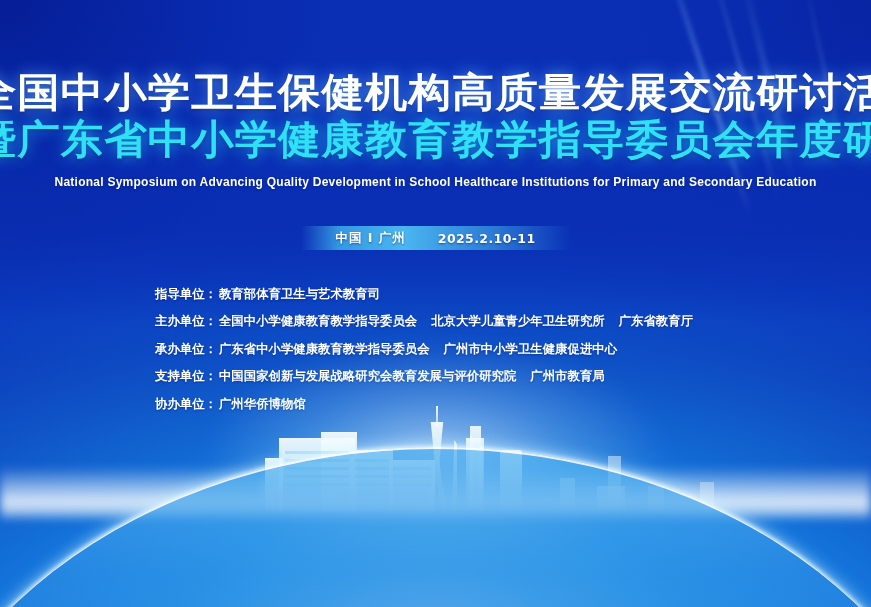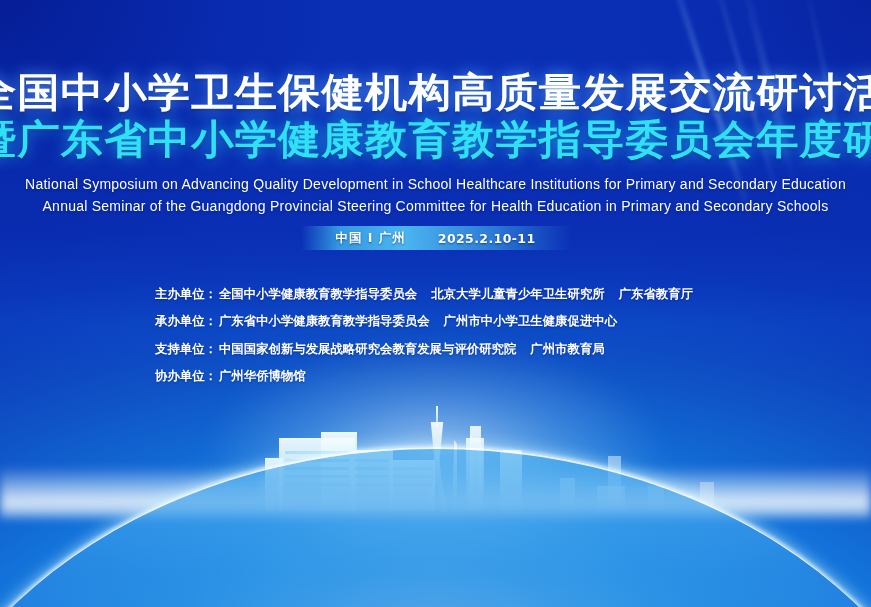--- a/index.html
+++ b/index.html
@@ -82,22 +82,22 @@
     font-size:40px; color:#ffffff;
     text-shadow:0 0 14px rgba(90,170,255,.85), 0 2px 3px rgba(3,20,90,.55);
     transform:scaleX(1.06);
   }
   .t-line2{
     font-size:40px; color:#2fe0f7; margin-top:6px;
     text-shadow:0 0 14px rgba(40,200,255,.75), 0 2px 3px rgba(3,20,90,.5);
     transform:scaleX(1.06);
   }
   .sub-en{
-    margin-top:14px; color:#ffffff; font-weight:normal;
-    font-size:14px; letter-spacing:.25px; line-height:1.45;
+    margin-top:14px; color:#ffffff; font-weight:bold;
+    font-size:12px; letter-spacing:.25px; line-height:1.45;
     text-shadow:0 1px 3px rgba(5,30,110,.6);
     white-space:nowrap;
   }
 
   
   .banner-wrap{ position:absolute; left:0; top:226px; width:100%; display:flex; justify-content:center;}
   .banner{
     position:relative; width:270px; height:24px; display:flex; align-items:center; justify-content:center; gap:32px;
     background:linear-gradient(90deg, rgba(70,190,245,0) 0%, rgba(70,195,245,.70) 14%, rgba(86,205,250,.85) 38%, rgba(70,180,240,.55) 72%, rgba(60,160,235,0) 100%);
   }
@@ -188,31 +188,33 @@
   <div class="streak s2"></div>
   <div class="streak s3"></div>
   <div class="streak s4"></div>
 
   <div class="ground-glow"></div>
 
   <div class="titles">
     <div class="t-line t-line1">全国中小学卫生保健机构高质量发展交流研讨活动</div>
     <div class="t-line t-line2">暨广东省中小学健康教育教学指导委员会年度研讨活动</div>
     <div class="sub-en">National Symposium on Advancing Quality Development in School Healthcare Institutions for Primary and Secondary Education</div>
-    <div class="sub-en" style="margin-top:2px;">Annual Seminar of the Guangdong Provincial Steering Committee for Health Education in Primary and Secondary Schools</div>
   </div>
 
   <div class="banner-wrap">
     <div class="banner">
       <span class="loc">中国 I 广州</span>
       <span class="date">2025.2.10-11</span>
     </div>
   </div>
 
   <div class="orgs">
+    <div class="org-row">
+      <span class="lbl">指导单位：</span><span class="val"><i>教育部体育卫生与艺术教育司</i></span>
+    </div>
     <div class="org-row">
       <span class="lbl">主办单位：</span><span class="val"><i>全国中小学健康教育教学指导委员会</i><i>北京大学儿童青少年卫生研究所</i><i>广东省教育厅</i></span>
     </div>
     <div class="org-row">
       <span class="lbl">承办单位：</span><span class="val"><i>广东省中小学健康教育教学指导委员会</i><i>广州市中小学卫生健康促进中心</i></span>
     </div>
     <div class="org-row">
       <span class="lbl">支持单位：</span><span class="val"><i>中国国家创新与发展战略研究会教育发展与评价研究院</i><i>广州市教育局</i></span>
     </div>
     <div class="org-row">

